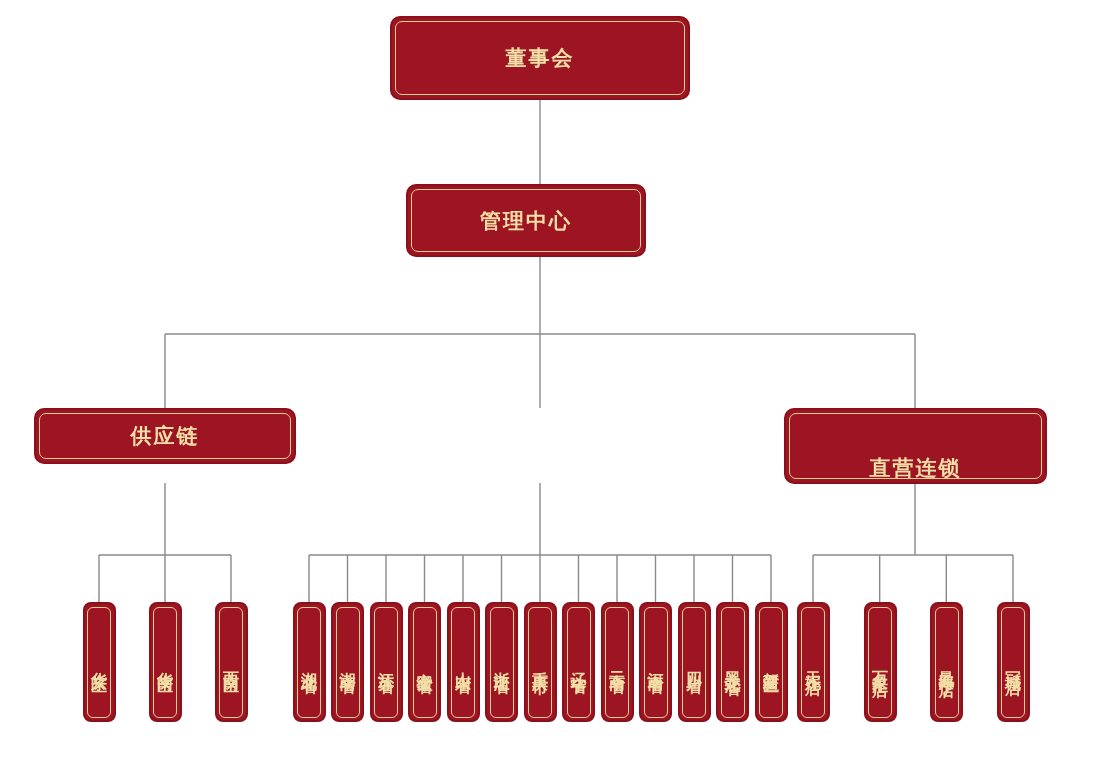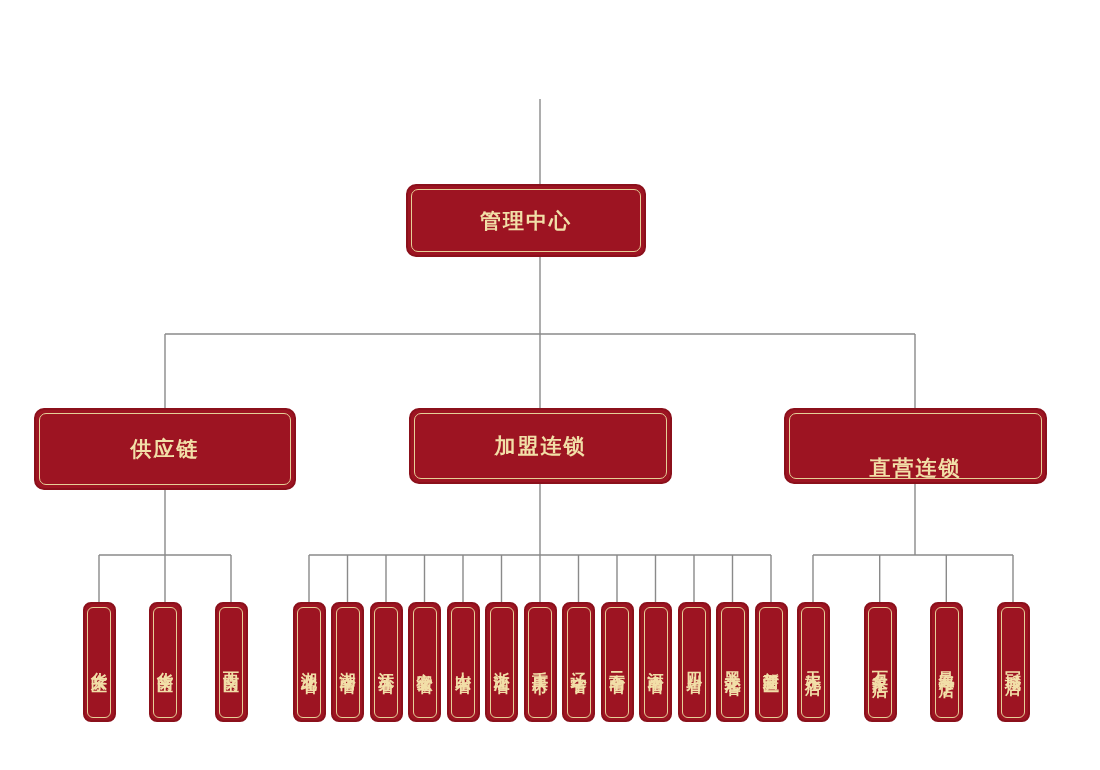--- a/index.html
+++ b/index.html
@@ -18,21 +18,21 @@
   .node::before{
     content:"";position:absolute;inset:3px;
     border:1px solid #E6CF97;border-radius:7px;pointer-events:none;
   }
   .node-lg{font-size:21px;letter-spacing:2px;}
   .node-sm{width:33px;height:120px;top:602px;border-radius:8px;font-size:16px;}
   .node-sm::before{inset:2.5px;border-radius:6px;}
   .node-sm span{writing-mode:vertical-rl;text-orientation:upright;letter-spacing:3px;line-height:1;padding-top:3px;}
   #n-root{left:390px;top:16px;width:300px;height:84px;}
   #n-center{left:406px;top:184px;width:240px;height:73px;}
-  #n-b0{left:34px;top:408px;width:262px;height:82px;}
+  #n-b0{left:34px;top:408px;width:262px;height:56px;}
   #n-b1{left:409px;top:408px;width:263px;height:76px;}
   #n-b2{left:784px;top:408px;width:263px;height:76px;align-items:flex-end;}
 </style>
 </head>
 <body>
 
 <div class="canvas">
 
   <svg class="connectors" viewBox="0 0 1100 770" xmlns="http://www.w3.org/2000/svg">
     <g stroke="#8A8A8A" stroke-width="1.4" fill="none">
@@ -46,30 +46,30 @@
       <path d="M165 483 V555 M99 555 H231 M99 555 V602 M165 555 V602 M231 555 V602"></path>
 
       <path d="M540 483 V555 M309 555 H771"></path>
       <path d="M309 555 V602 M347.5 555 V602 M386 555 V602 M424.5 555 V602 M463 555 V602 M501.5 555 V602 M540 555 V602 M578.5 555 V602 M617 555 V602 M655.5 555 V602 M694 555 V602 M732.5 555 V602 M771 555 V602"></path>
 
       <path d="M915 483 V555 M813 555 H1013"></path>
       <path d="M813 555 V602 M879.7 555 V602 M946.3 555 V602 M1013 555 V602"></path>
     </g>
   </svg>
 
+  <div id="n-root" class="node node-lg">
+    <span>董事会</span>
+  </div>
 
   <div id="n-center" class="node node-lg">
     <span>管理中心</span>
   </div>
 
   <div id="n-b0" class="node node-lg">
     <span>供应链</span>
-  </div>
-  <div id="n-b1" class="node node-lg">
-    <span>加盟连锁</span>
   </div>
   <div id="n-b2" class="node node-lg">
     <span>直营连锁</span>
   </div>
 
   <div class="node node-sm" style="left:82.5px">
       <span>华东区</span>
     </div>
   <div class="node node-sm" style="left:148.5px">
       <span>华南区</span>

